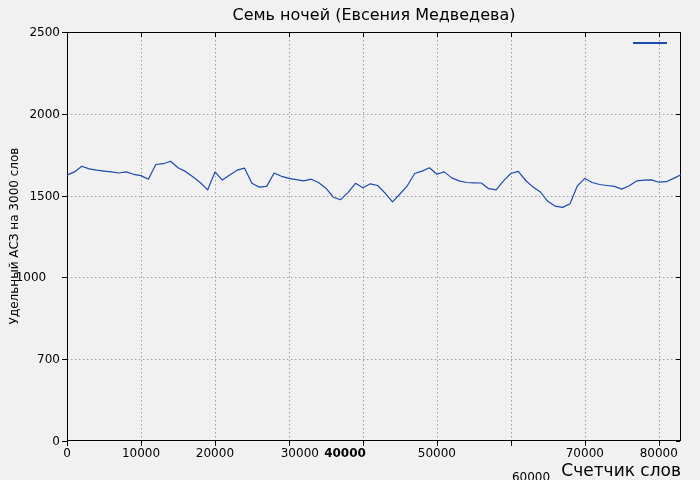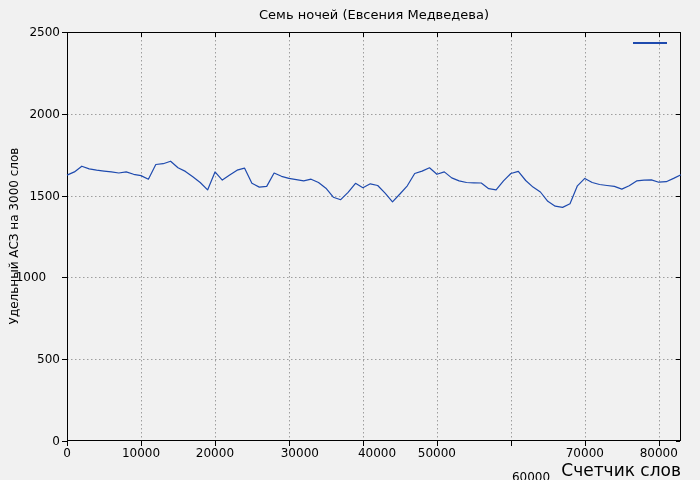--- a/index.html
+++ b/index.html
@@ -7,21 +7,21 @@
     width:700px;height:480px;
     background:#f1f1f1;
     font-family:"DejaVu Sans","Liberation Sans",sans-serif;
     color:#000;
     position:relative;
     overflow:hidden;
   }
   .figure{position:absolute;left:0;top:0;width:700px;height:480px;}
   .chart-title{
     position:absolute;left:67px;top:7px;width:614px;
-    text-align:center;font-size:13px;line-height:15px;
+    text-align:center;font-size:16px;line-height:15px;
   }
   .legend{
     position:absolute;top:36px;right:33px;height:14px;
     display:flex;align-items:center;gap:7px;
   }
   .legend-label{font-size:12px;line-height:14px;white-space:nowrap;}
   .legend-sample{display:inline-block;width:34px;height:2px;background:#1e4aae;}
   svg{position:absolute;left:0;top:0;}
   .tick-label{
     position:absolute;font-size:12px;line-height:14px;height:14px;
@@ -87,30 +87,30 @@
       <line x1="676" y1="196.5" x2="680" y2="196.5" stroke="#000000" stroke-width="1"></line>
       <line x1="62" y1="114.5" x2="67" y2="114.5" stroke="#000000" stroke-width="1"></line>
       <line x1="676" y1="114.5" x2="680" y2="114.5" stroke="#000000" stroke-width="1"></line>
       <line x1="62" y1="32.5" x2="67" y2="32.5" stroke="#000000" stroke-width="1"></line>
       <line x1="676" y1="32.5" x2="680" y2="32.5" stroke="#000000" stroke-width="1"></line>
       <polyline points="67.0,175.1 74.4,171.9 81.8,166.2 89.2,168.9 96.6,170.2 104.0,171.1 111.4,171.9 118.8,173.0 126.2,171.9 133.6,174.3 141.0,175.6 148.4,179.2 155.8,164.5 163.2,163.7 170.6,161.2 178.0,167.8 185.4,171.4 192.8,176.8 200.2,182.5 207.6,189.9 215.0,171.9 222.3,180.1 229.7,175.1 237.1,170.2 244.5,168.1 251.9,183.3 259.3,187.1 266.7,186.4 274.1,173.0 281.5,176.3 288.9,178.4 296.3,179.6 303.7,180.9 311.1,179.2 318.5,182.5 325.9,188.2 333.3,197.2 340.7,199.7 348.1,192.3 355.5,183.3 362.9,187.7 370.3,183.8 377.7,185.5 385.1,193.1 392.5,201.8 399.9,194.0 407.3,185.8 414.7,173.5 422.1,171.1 429.5,167.8 436.9,174.3 444.3,171.9 451.7,177.9 459.1,180.9 466.5,182.5 473.9,182.8 481.3,183.0 488.7,188.7 496.1,189.9 503.5,180.9 510.9,173.5 518.3,171.4 525.7,180.5 533.0,187.1 540.4,192.0 547.8,201.3 555.2,206.2 562.6,207.4 570.0,203.8 577.4,185.8 584.8,178.4 592.2,182.5 599.6,184.5 607.0,185.5 614.4,186.4 621.8,189.1 629.2,185.8 636.6,180.9 644.0,180.2 651.4,179.9 658.8,182.2 666.2,181.7 673.6,178.4 681.0,174.7" fill="none" stroke="#1e4aae" stroke-width="1.2" stroke-linejoin="round"></polyline>
     </svg>
 
   <div id="tick-layer">
       <div class="tick-label ytick" style="top: 434px;">0</div>
-      <div class="tick-label ytick" style="top: 352.2px;">500</div>
+      <div class="tick-label ytick" style="top: 352.2px;">700</div>
       <div class="tick-label ytick" style="top: 270.4px; text-align: center;">1000</div>
       <div class="tick-label ytick" style="top: 188.6px;">1500</div>
       <div class="tick-label ytick" style="top: 106.8px;">2000</div>
       <div class="tick-label ytick" style="top: 25px;">2500</div>
       <div class="tick-label xtick" style="left: 37px;">0</div>
       <div class="tick-label xtick" style="left: 110.976px;">10000</div>
       <div class="tick-label xtick" style="left: 184.952px;">20000</div>
       <div class="tick-label xtick" style="left: 258.928px; text-align: right;">30000</div>
-      <div class="tick-label xtick" style="left: 347px;">40000</div>
+      <div class="tick-label xtick" style="left: 315px; font-weight: bold;">40000</div>
       <div class="tick-label xtick" style="left: 406.88px;">50000</div>
       <div class="tick-label xtick" style="left: 501px; margin-top: 24px;">60000</div>
       <div class="tick-label xtick" style="left: 554.831px;">70000</div>
       <div class="tick-label xtick" style="left: 628.807px;">80000</div>
     </div>
 
   <div class="legend">
     <span class="legend-sample" id="legend-sample" style="background: rgb(30, 74, 174);"></span>
   </div>
 

